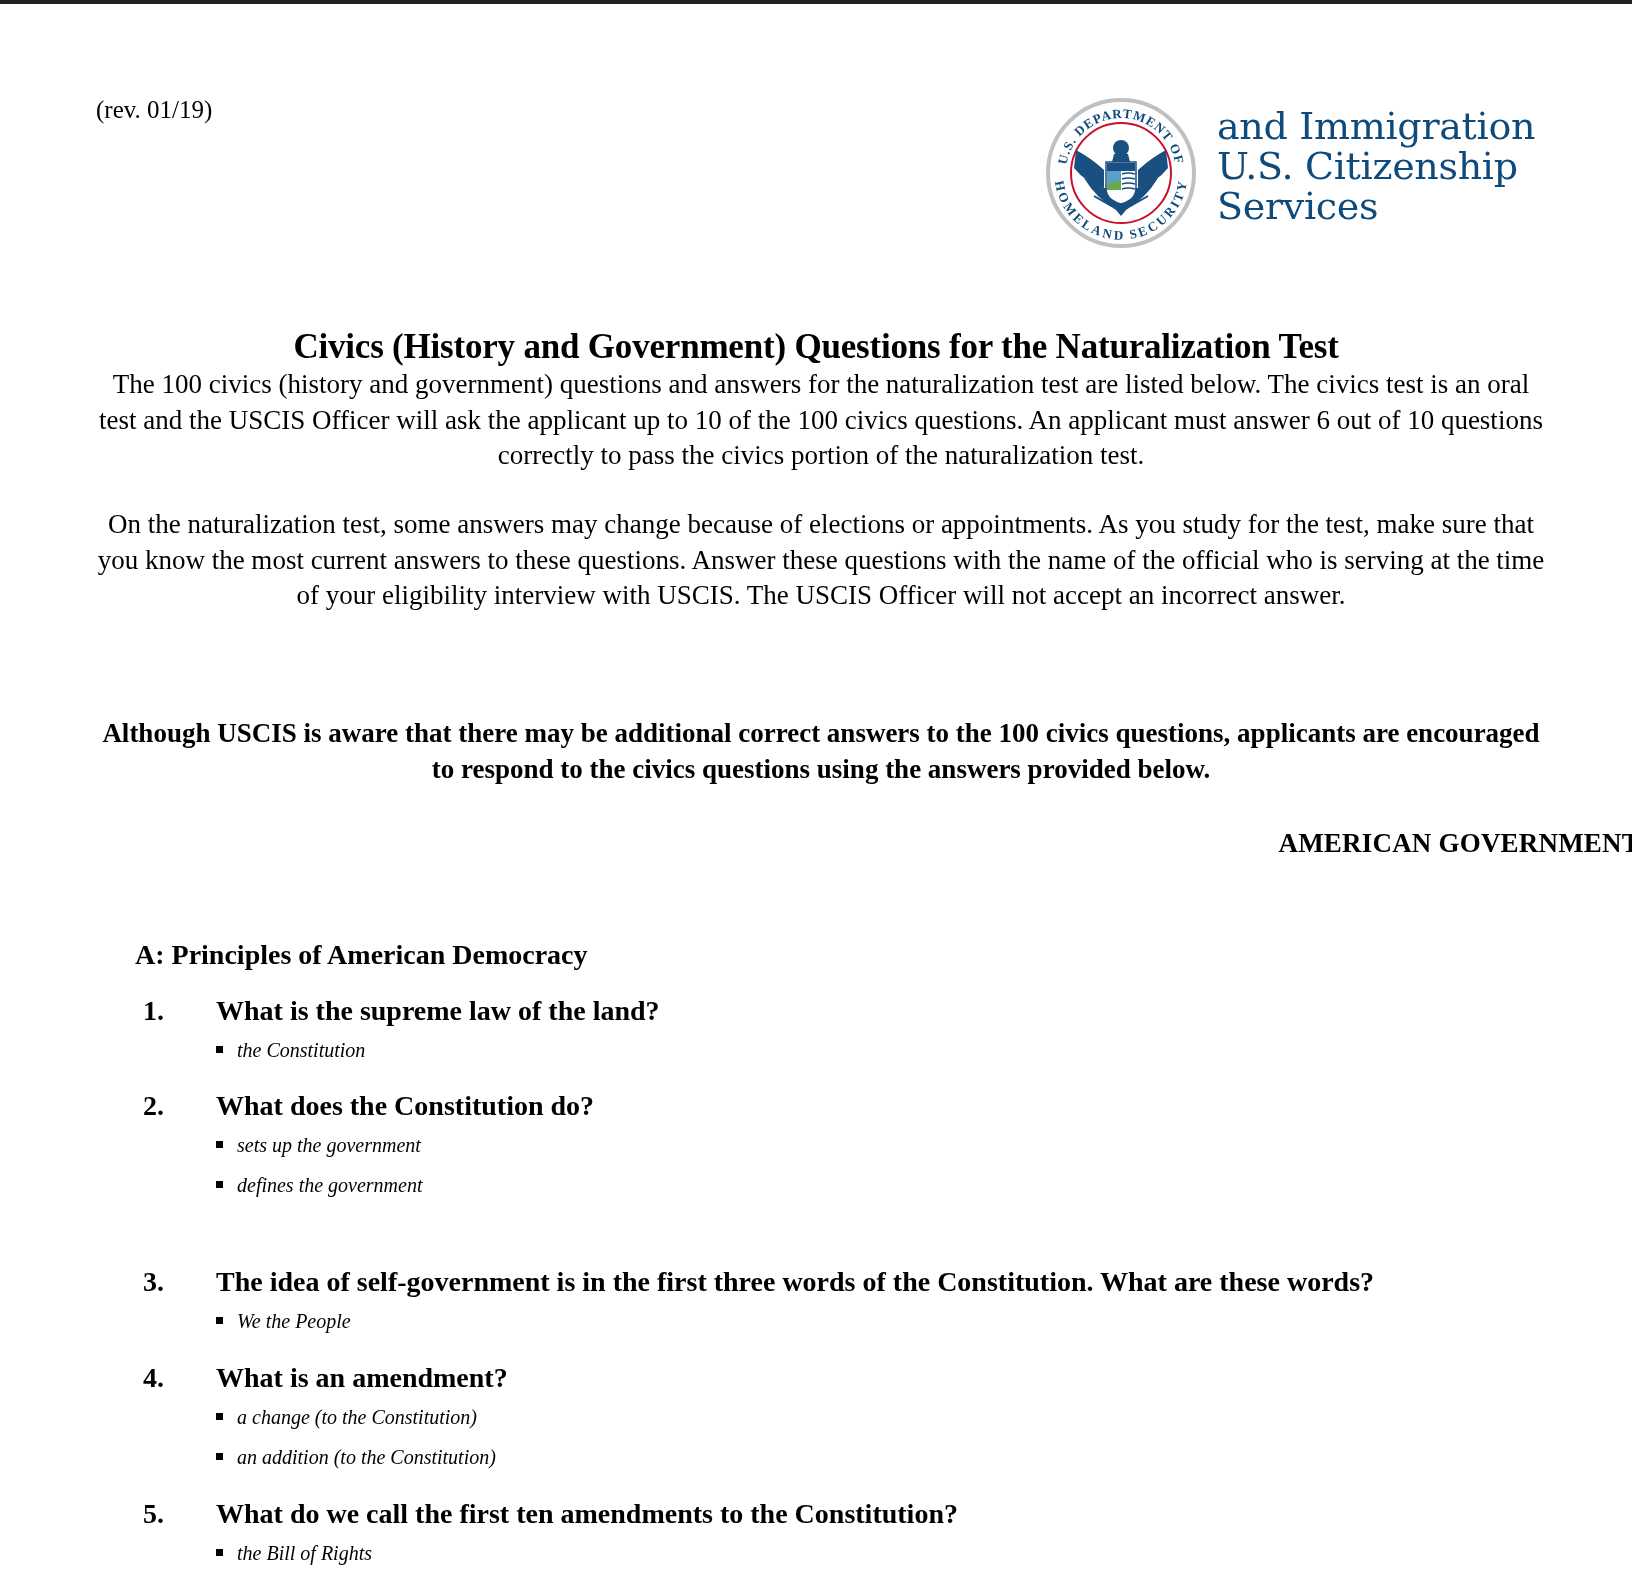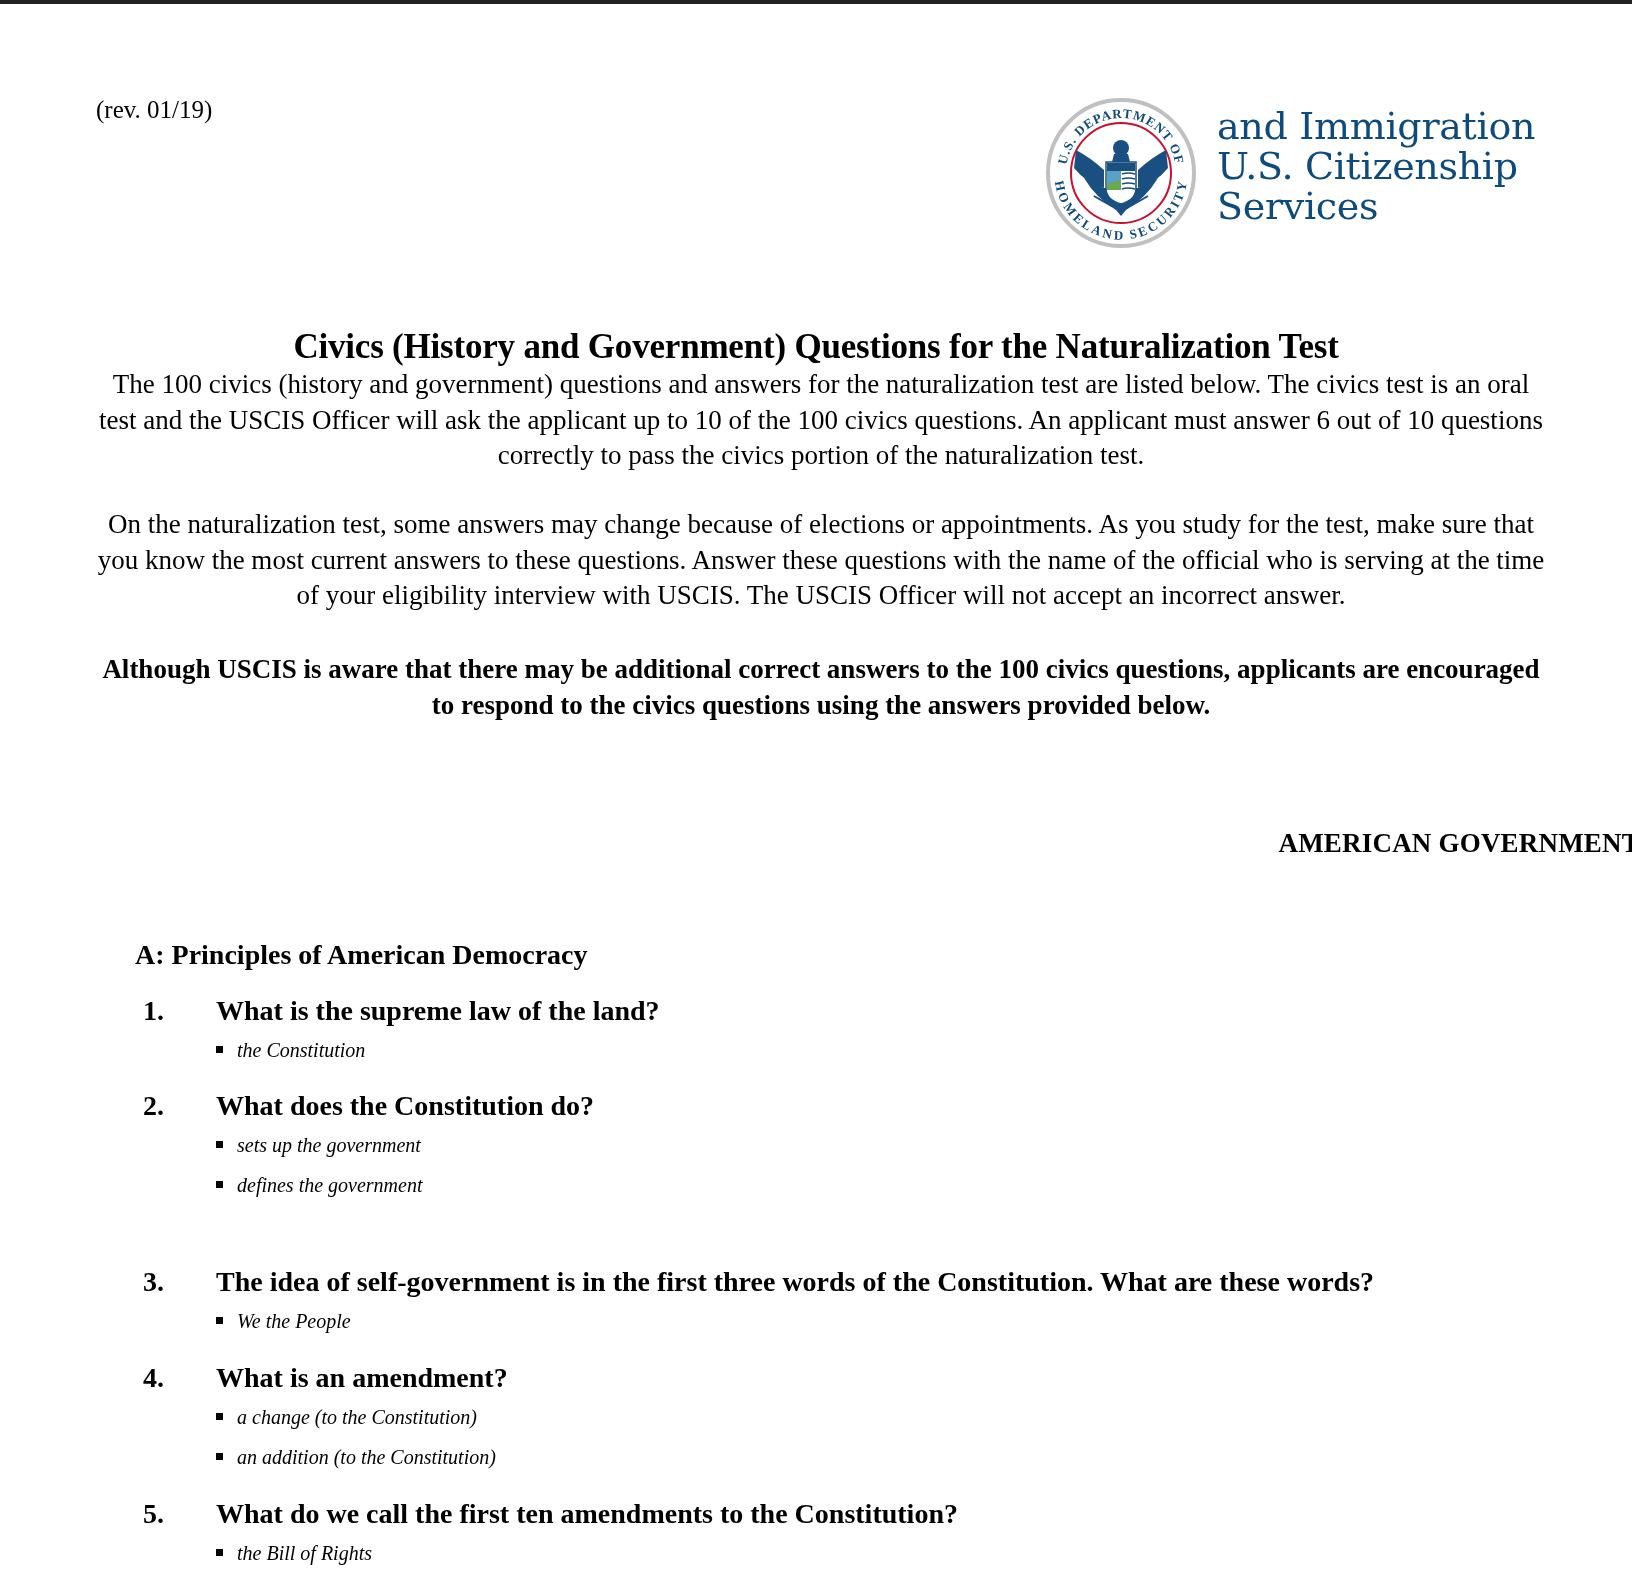--- a/index.html
+++ b/index.html
@@ -62,21 +62,21 @@
     .para {
       position: absolute;
       left: 96px;
       width: 1450px;
       font-size: 27px;
       line-height: 35.5px;
       text-align: center;
     }
     .para1 { top: 367px; }
     .para2 { top: 507px; }
-    .para3 { top: 652px; font-weight: bold; }
+    .para3 { top: 716px; font-weight: bold; }
 
     .section-title {
       position: absolute;
       left: 8px; top: 826px;
       width: 1632px;
       text-align: right;
       font-weight: bold;
       font-size: 27px;
       line-height: 34px;
       letter-spacing: 0.2px;

